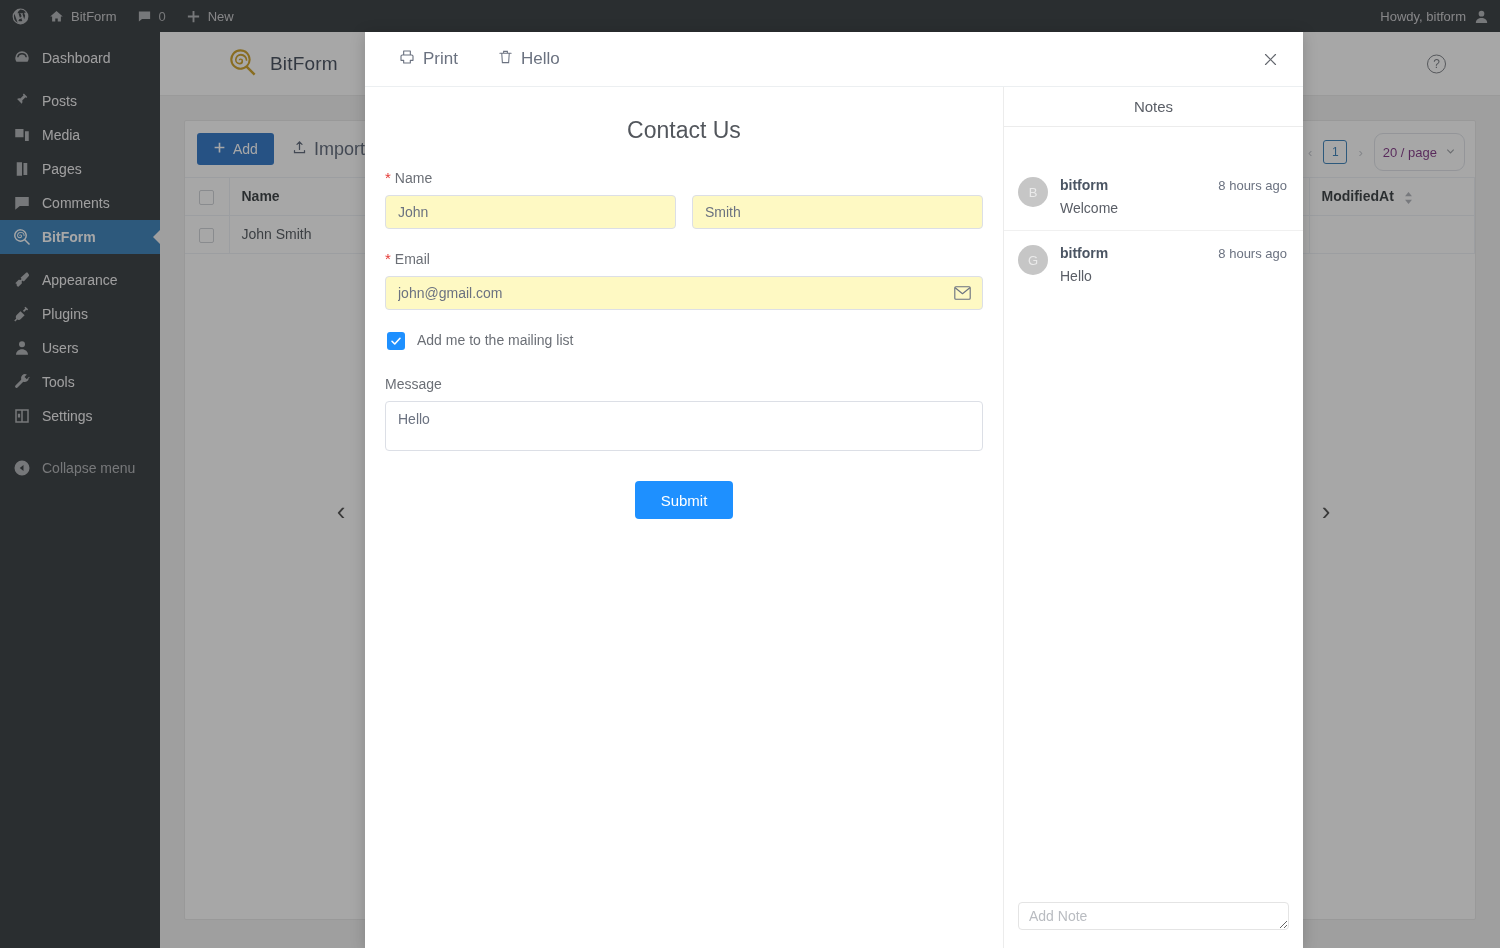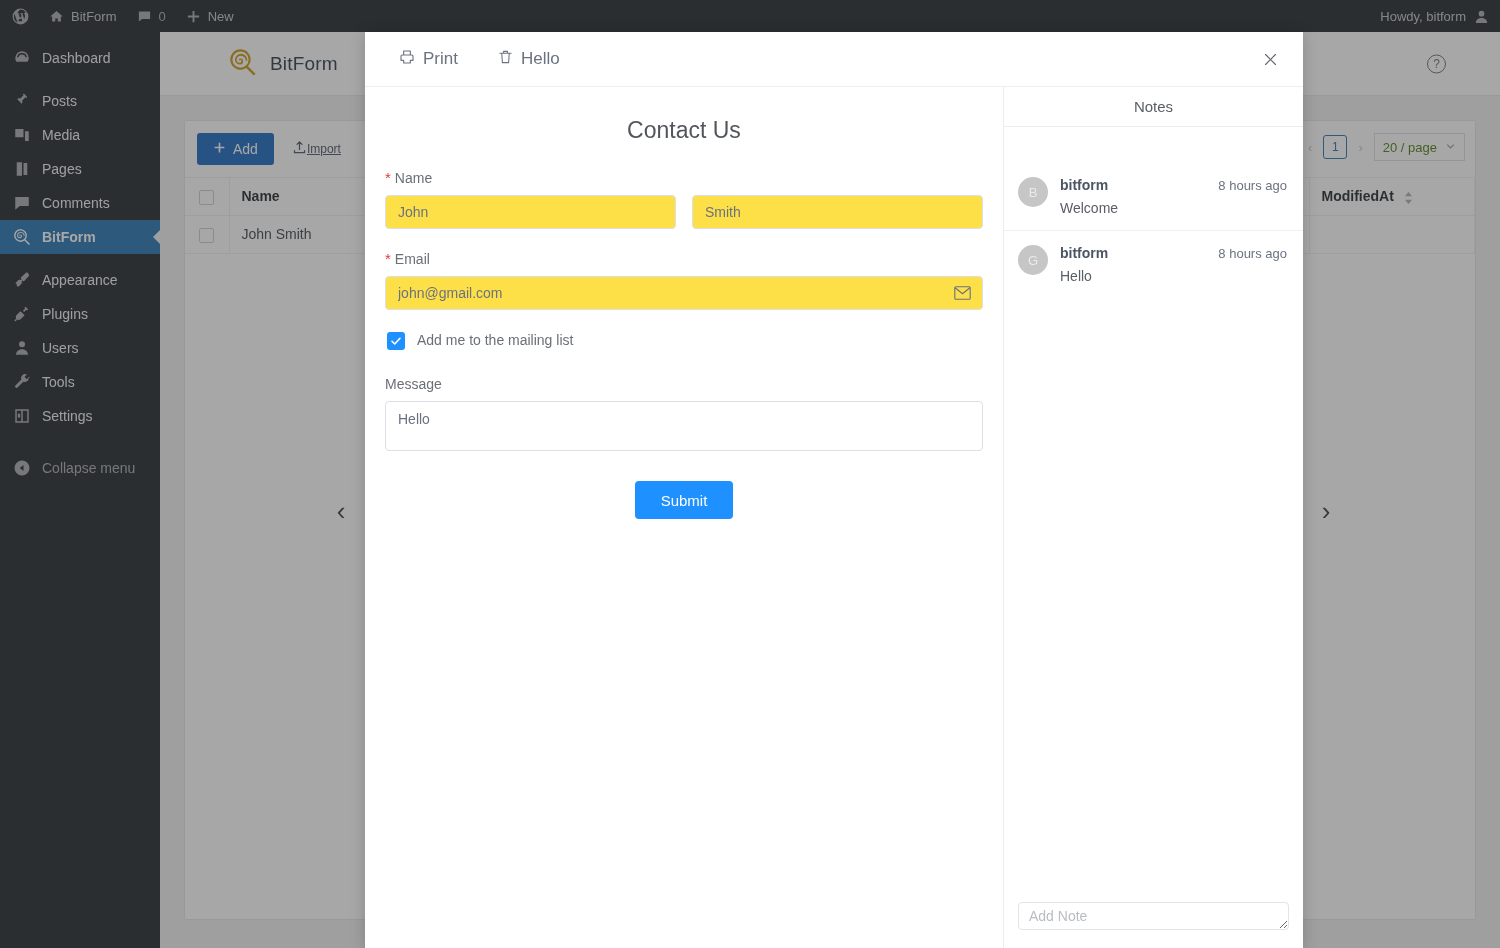--- a/index.html
+++ b/index.html
@@ -112,41 +112,41 @@
   }
   .btn-add {
     background: #1565c0; color: #fff;
     border: none; border-radius: 3px;
     height: 32px; padding: 12px 16px;
     font-size: 14px; display: flex; align-items: center; gap: 7px;
     cursor: pointer;
   }
   .btn-plain {
     background: transparent; border: none;
-    color: #4a5568; font-size: 12px;
+    color: #4a5568; font-size: 18px;
     height: 32px; padding: 0 10px;
-    display: flex; align-items: center; cursor: pointer; text-decoration: underline;
+    display: flex; align-items: center; gap: 7px; cursor: pointer;
   }
   .toolbar-right {
     position: absolute; right: 10px; top: 12px;
     display: flex; align-items: center; gap: 6px;
     font-size: 13px; color: #606266;
   }
   .pg-arrow { color: #c0c4cc; padding: 0 5px; cursor: pointer; }
   .pg-num {
     width: 24px; height: 24px; border: 1px solid #2271b1;
     border-radius: 3px; color: #2271b1;
     display: flex; align-items: center; justify-content: center;
     font-size: 12px; cursor: pointer;
   }
   .pg-size {
-    border: 1px solid #dcdfe6; border-radius: 0;
-    height: 28px; padding: 0 8px;
+    border: 1px solid #dcdfe6; border-radius: 9px;
+    height: 38px; padding: 0 8px;
     display: flex; align-items: center; gap: 8px;
-    color: #4d7c0f; cursor: pointer;
+    color: #701a75; cursor: pointer;
   }
   .tbl { width: 100%; border-collapse: collapse; font-size: 14px; }
   .tbl th, .tbl td {
     border-top: 1px solid #ebeef5;
     border-bottom: 1px solid #ebeef5;
     border-right: 1px solid #ebeef5;
     padding: 10px 12px; text-align: left;
   }
   .tbl th { color: #1d2327; font-weight: 700; }
   .tbl td { color: #3c434a; }
@@ -223,21 +223,21 @@
     font-size: 14px; color: #6b6f76; margin-bottom: 9px;
     display: flex; align-items: baseline; gap: 4px;
   }
   .req { color: #e53935; font-size: 15px; line-height: 1; }
   .row2 { display: flex; gap: 16px; }
   .inp {
     width: 100%; height: 34px;
     border: 1px solid #dcdfe6; border-radius: 4px;
     padding: 0 12px; font-size: 14px; color: #6b7280;
     font-family: "Liberation Sans", sans-serif;
-    background: #fde047; outline: none;
+    background: #fef9c3; outline: none;
   }
   .inp::placeholder { color: #8d9299; }
   .inp-wrap { position: relative; width: 100%; }
   .inp-icon {
     position: absolute; right: 12px; top: 50%;
     transform: translateY(-50%);
     color: #6b7280; display: flex;
   }
   .chk-row { display: flex; align-items: flex-start; gap: 12px; margin: 4px 0 26px 2px; }
   .chk {

